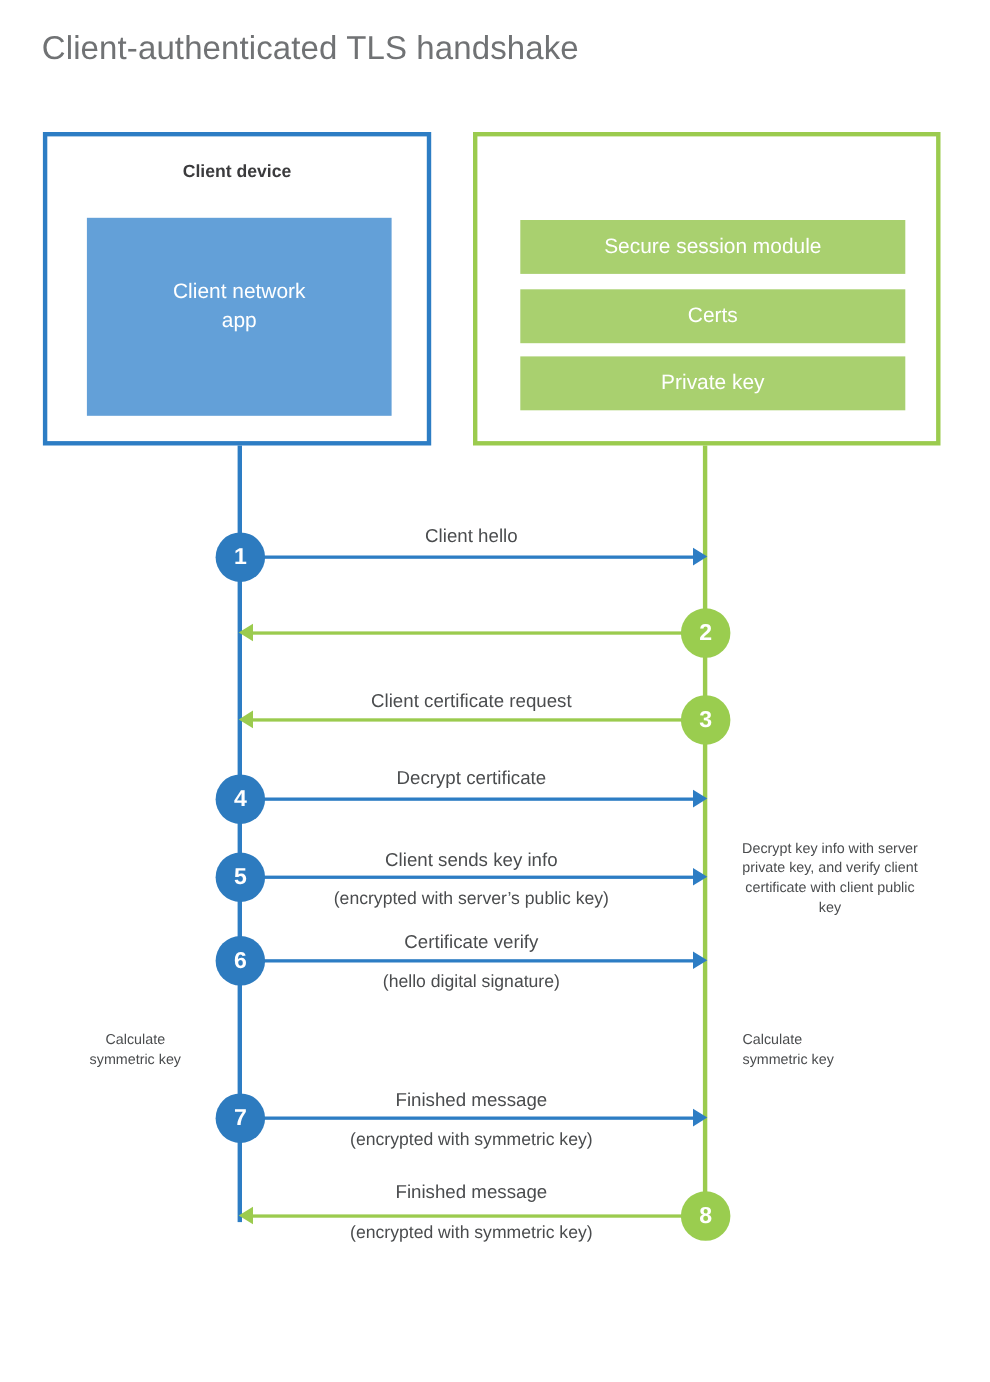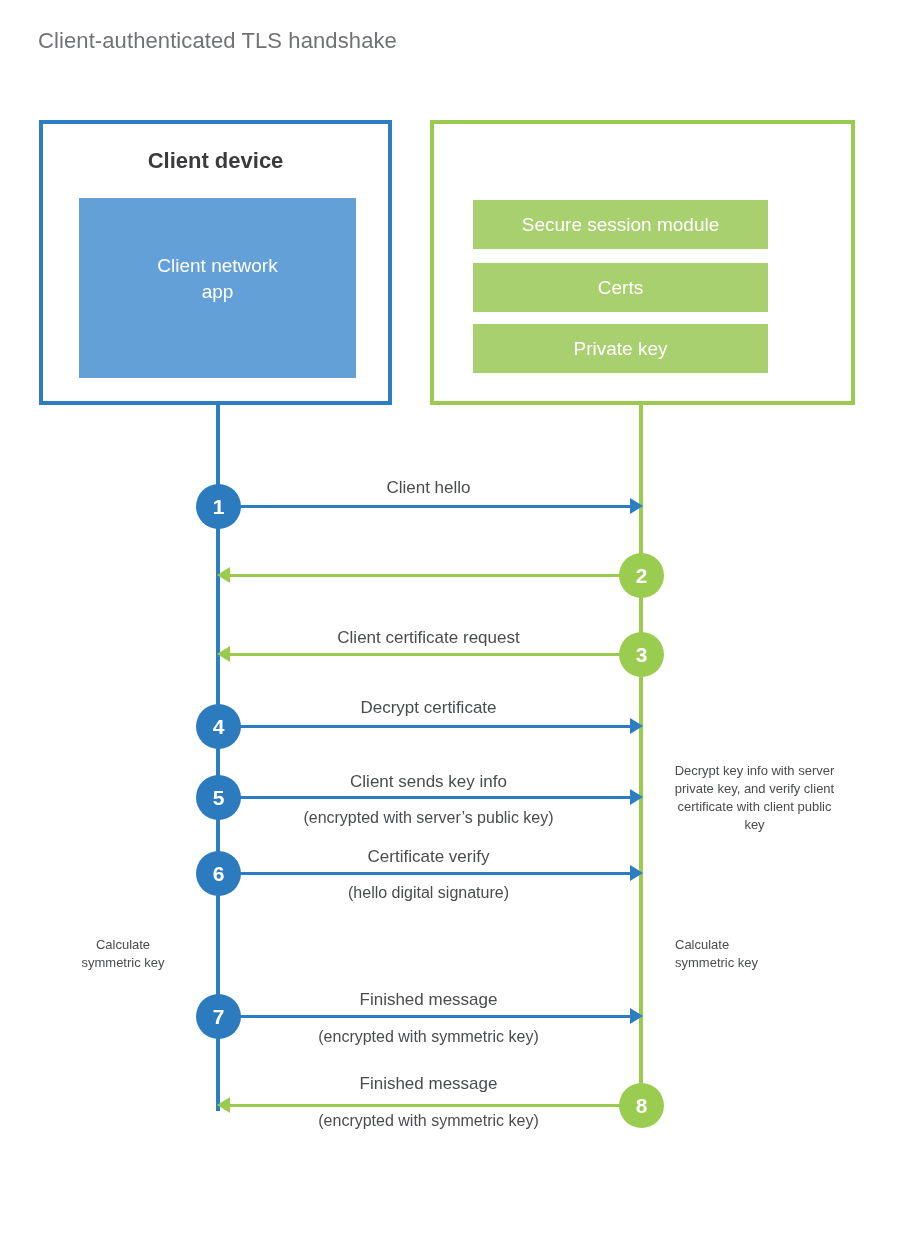--- a/index.html
+++ b/index.html
@@ -17,21 +17,21 @@
     height: 1256px;
     background: #ffffff;
     overflow: hidden;
   }
 
   
   .page-title {
     position: absolute;
     left: 38px;
     top: 28px;
-    font-size: 22px;
+    font-size: 30px;
     font-weight: 300;
     color: #707274;
     letter-spacing: 0.1px;
     white-space: nowrap;
   }
 
   
   .actor-box {
     position: absolute;
     background: #ffffff;
@@ -50,21 +50,21 @@
     width: 425px;
     height: 285px;
     border: 4px solid #9bcb4e;
   }
   .actor-title {
     position: absolute;
     left: 0;
     right: 0;
     top: 24px;
     text-align: center;
-    font-size: 22px;
+    font-size: 16px;
     font-weight: bold;
     color: #3b3b3d;
   }
 
   .client-app {
     position: absolute;
     left: 36px;
     top: 74px;
     width: 277px;
     height: 180px;
@@ -77,21 +77,21 @@
     display: flex;
     align-items: center;
     justify-content: center;
     padding-bottom: 18px;
     box-sizing: border-box;
   }
 
   .server-bar {
     position: absolute;
     left: 39px;
-    width: 295px;
+    width: 350px;
     height: 49px;
     background: #a9d06f;
     color: #ffffff;
     font-size: 19px;
     font-weight: 300;
     display: flex;
     align-items: center;
     justify-content: center;
     box-sizing: border-box;
   }

